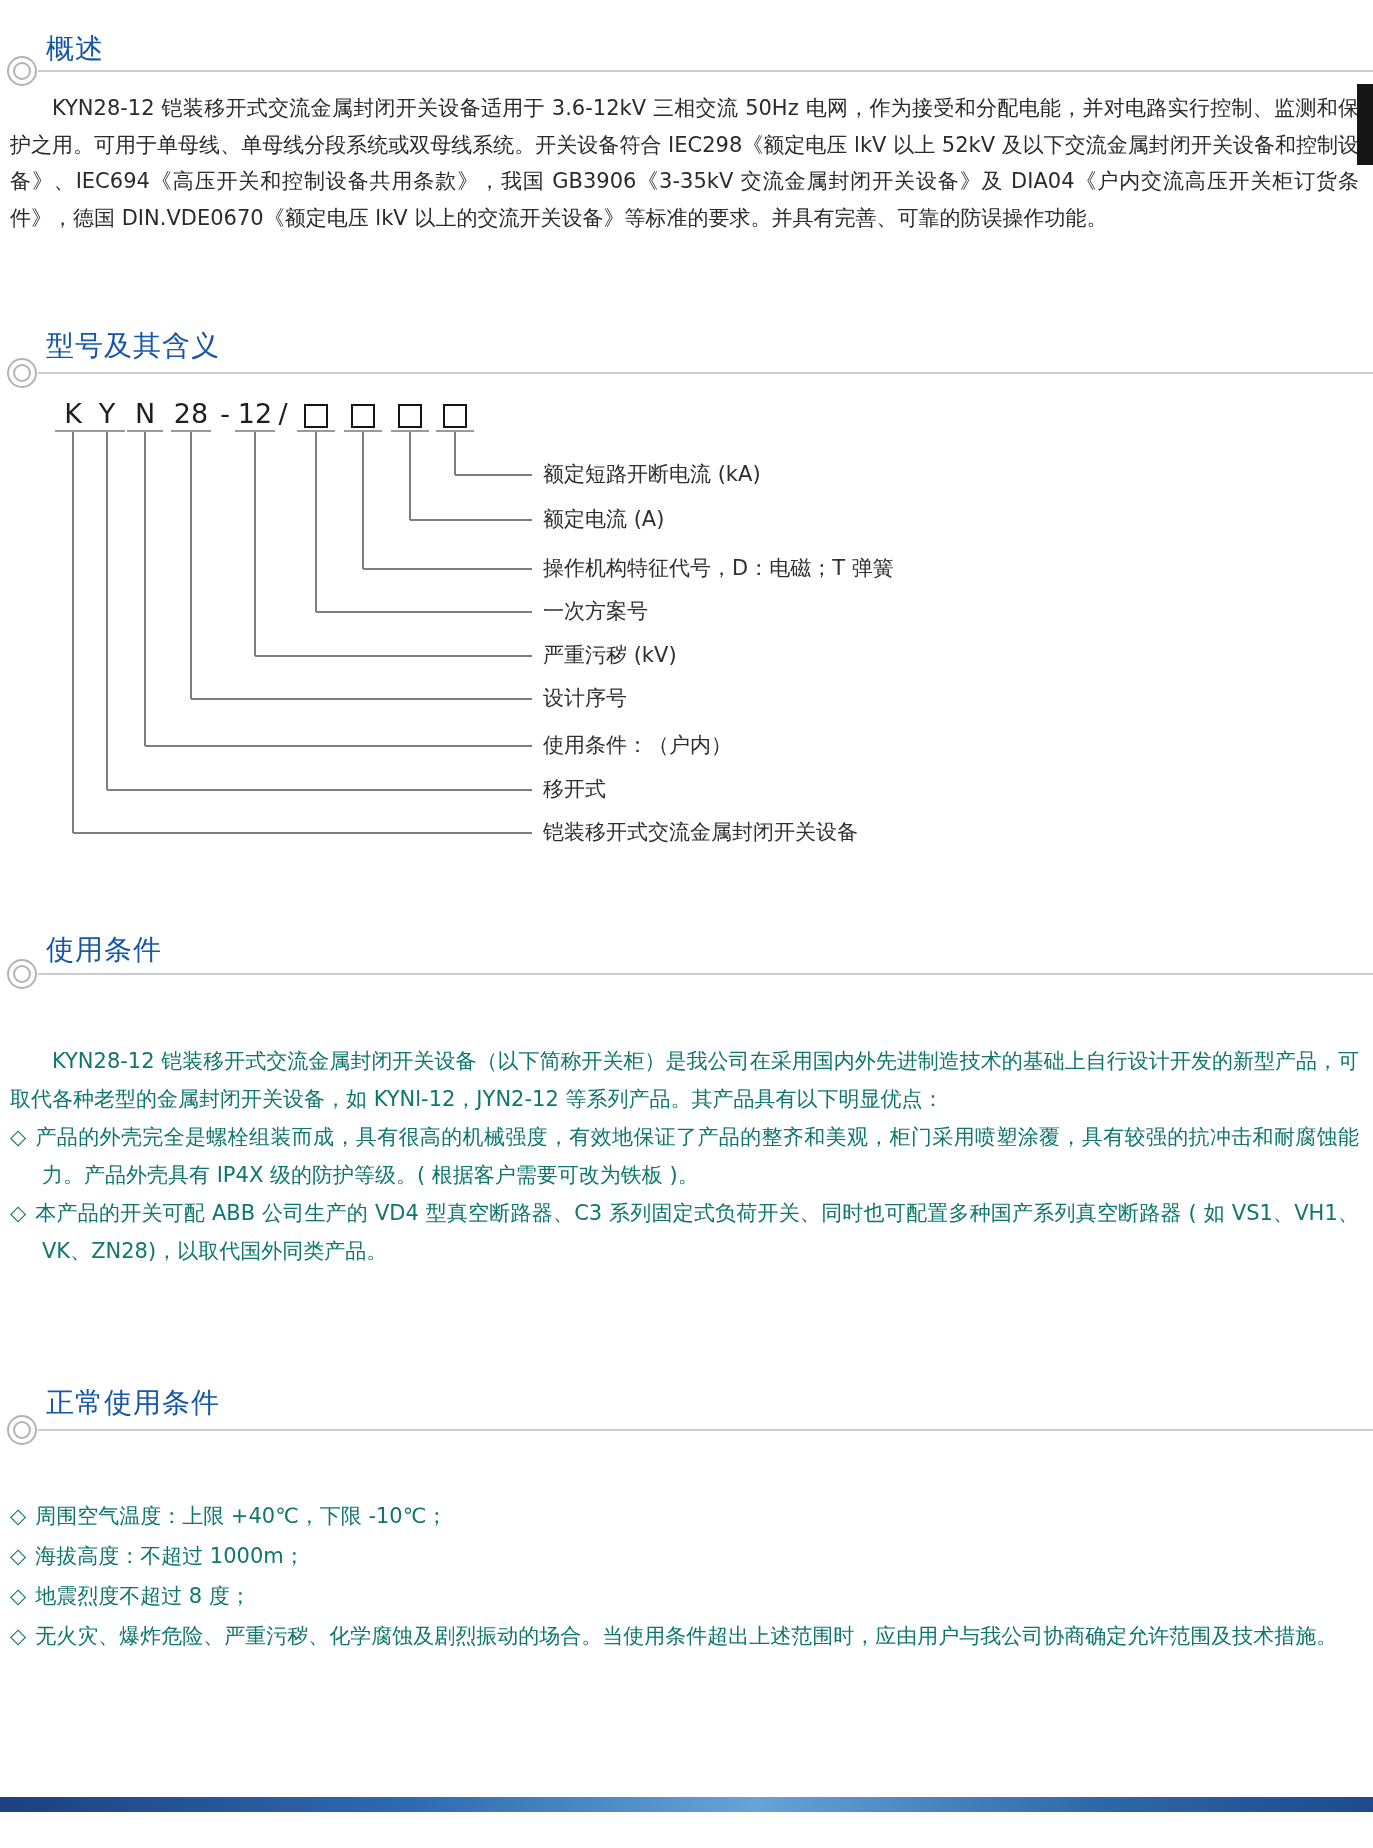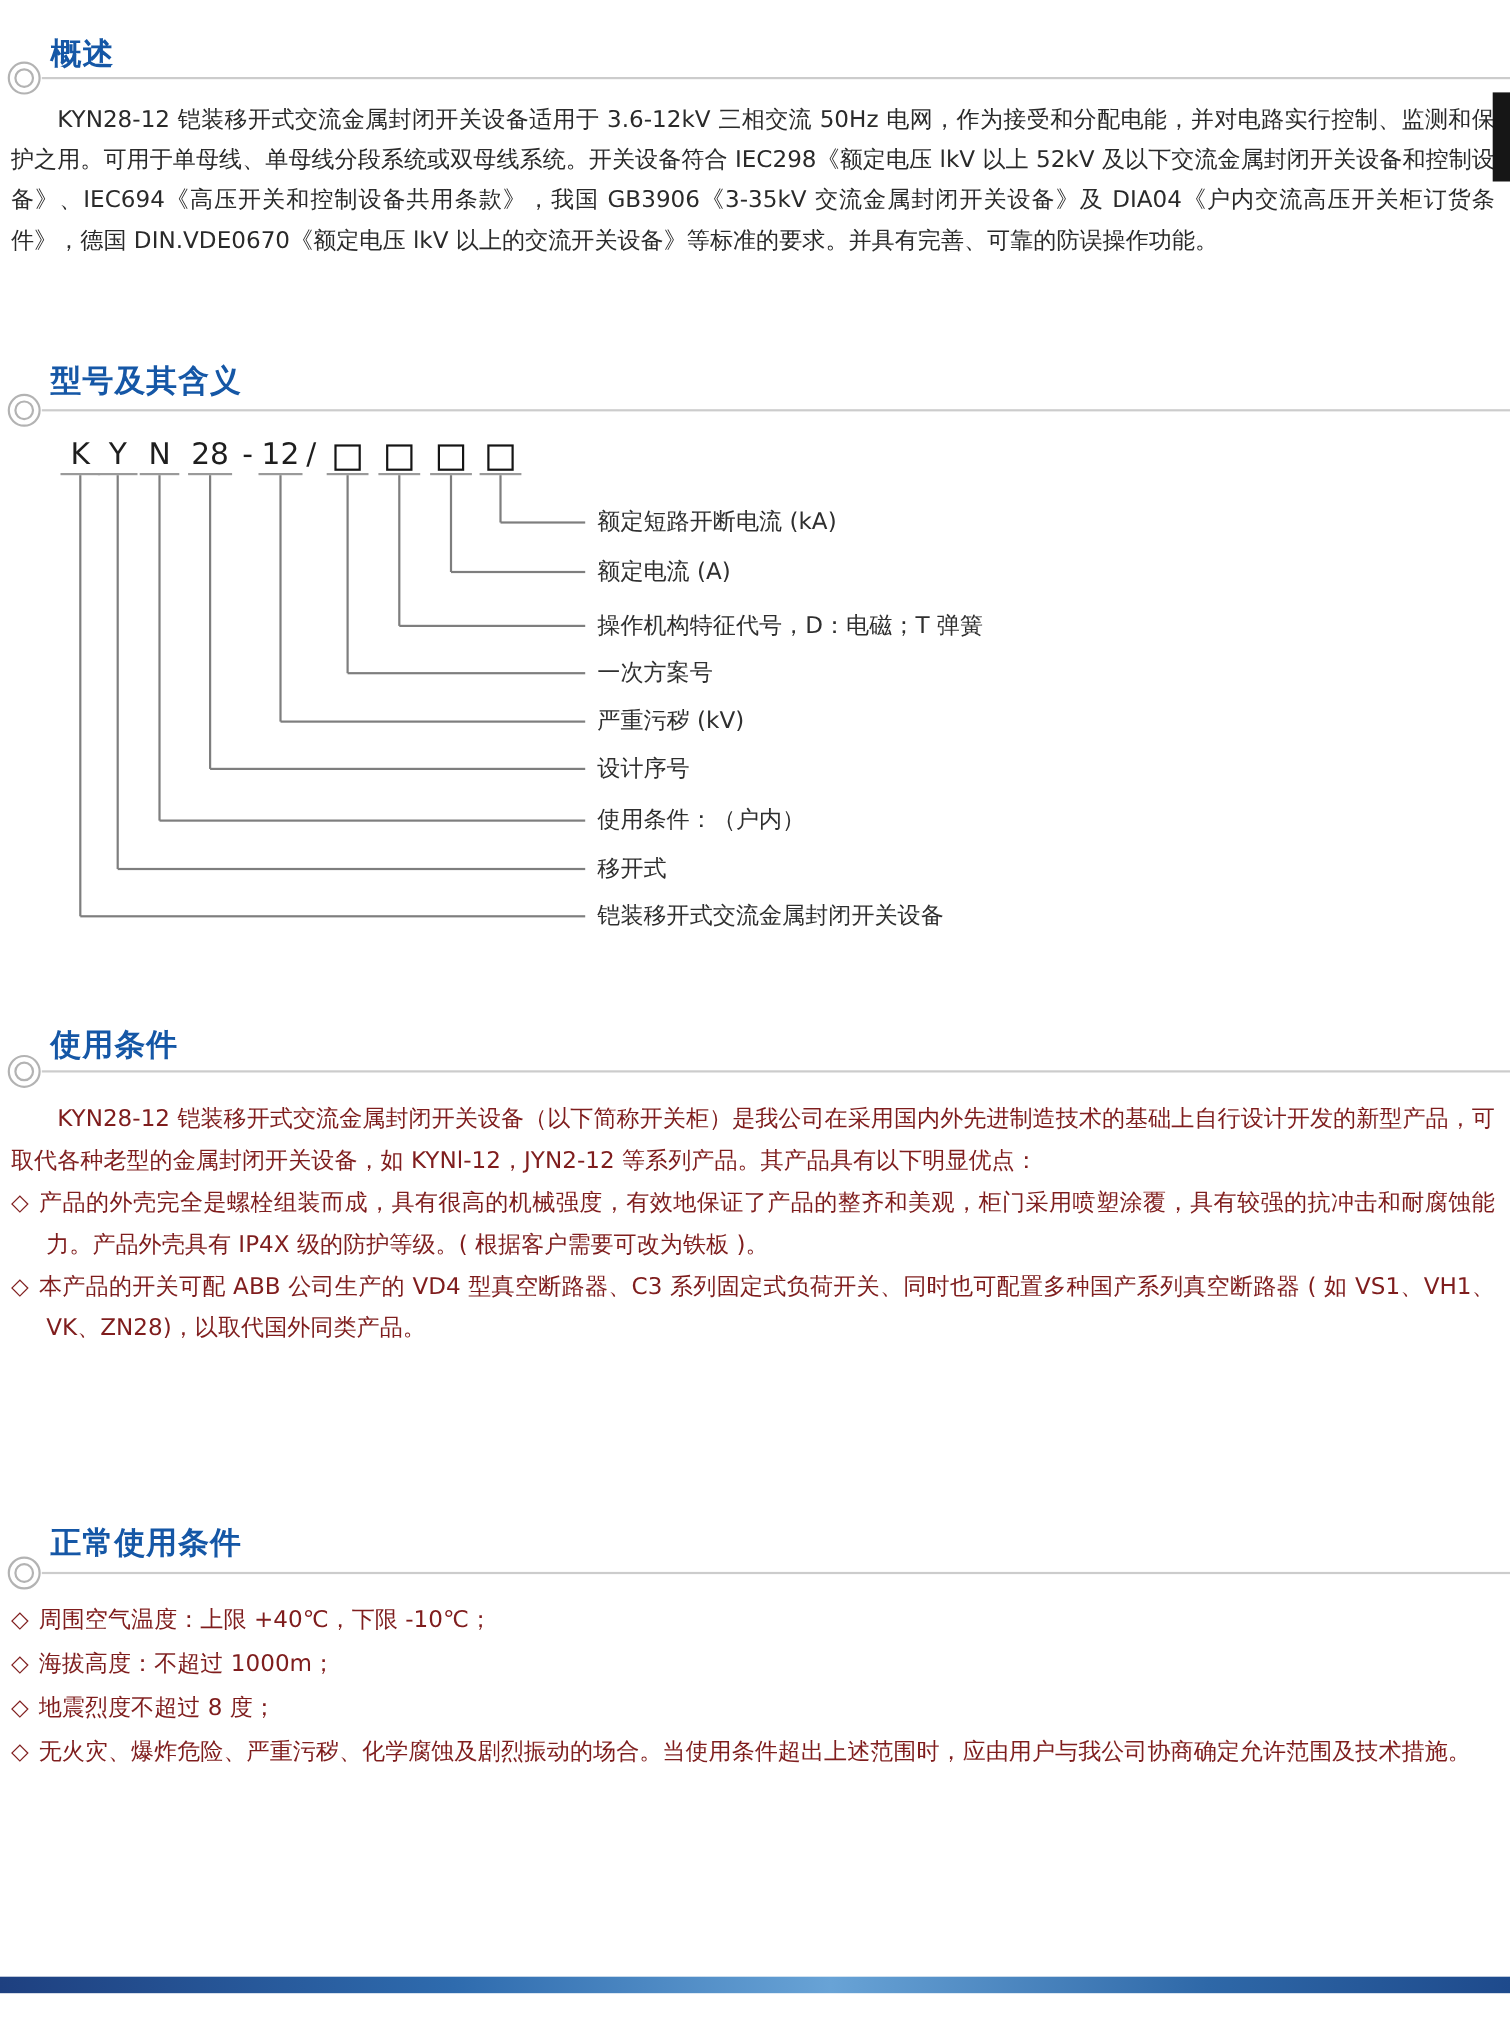--- a/index.html
+++ b/index.html
@@ -1,34 +1,34 @@
 <!DOCTYPE html>
 <html><head>
 <meta charset="utf-8">
 <style>
   html,body{margin:0;padding:0;background:#ffffff;}
   .page{
     position:relative;width:1373px;height:1848px;background:#ffffff;overflow:hidden;
     font-family:"DejaVu Sans","Liberation Sans",sans-serif;color:#2a2a2a;
   }
   .section-title{
-    position:absolute;left:46px;font-size:28px;font-weight:bold;color:#1557a6;
+    position:absolute;left:46px;font-size:28px;font-weight:normal;color:#1557a6;
     letter-spacing:1px;line-height:34px;white-space:nowrap;
   }
   .rule{position:absolute;left:38px;right:0;height:2px;background:#cccccc;}
   .ring{
     position:absolute;left:7px;width:26px;height:26px;border:2px solid #b3b3b3;border-radius:50%;
     background:#ffffff;display:flex;align-items:center;justify-content:center;z-index:2;
   }
   .ring-inner{width:14px;height:14px;border:2px solid #b3b3b3;border-radius:50%;background:#ffffff;}
   .para{
     position:absolute;left:10px;right:14px;font-size:21px;line-height:36.5px;
     text-align:justify;color:#2a2a2a;
   }
-  .flow{position:absolute;left:10px;right:14px;font-size:21px;color:#7f1d1d;text-align:justify;}
+  .flow{position:absolute;left:10px;right:14px;font-size:21px;color:#0f766e;text-align:justify;margin-top:44px;}
   .flow p{margin:0;line-height:38px;}
   .indent{text-indent:2em;}
   .bullet{padding-left:32px;text-indent:-32px;position:relative;}
   .bullet .marker{margin-right:9px;}
   .cond p{line-height:40px;}
   
   .sym{position:absolute;top:398px;width:26px;text-align:center;font-size:27px;line-height:32px;color:#1e1e1e;}
   .sym.wide{width:40px;}
   .pbox{position:absolute;top:404px;width:20px;height:20px;border:2px solid #151515;background:#fff;}
   .um{position:absolute;top:430px;height:2px;background:#9a9a9a;}

